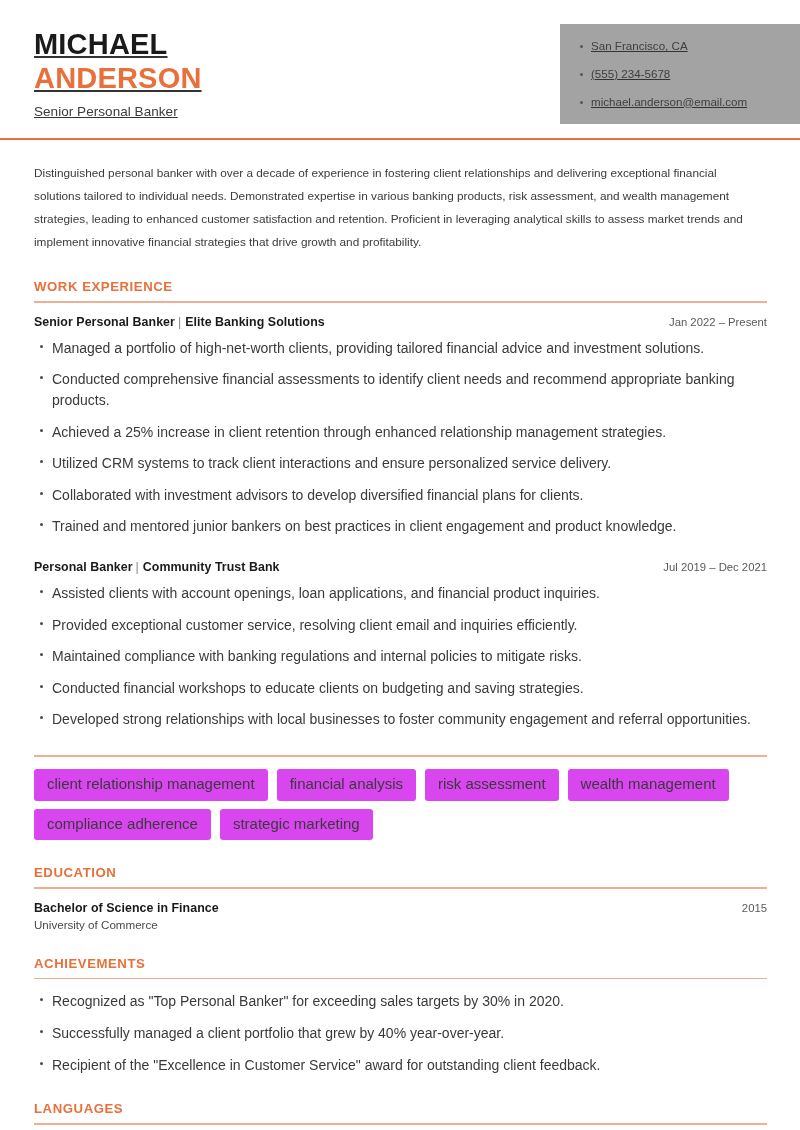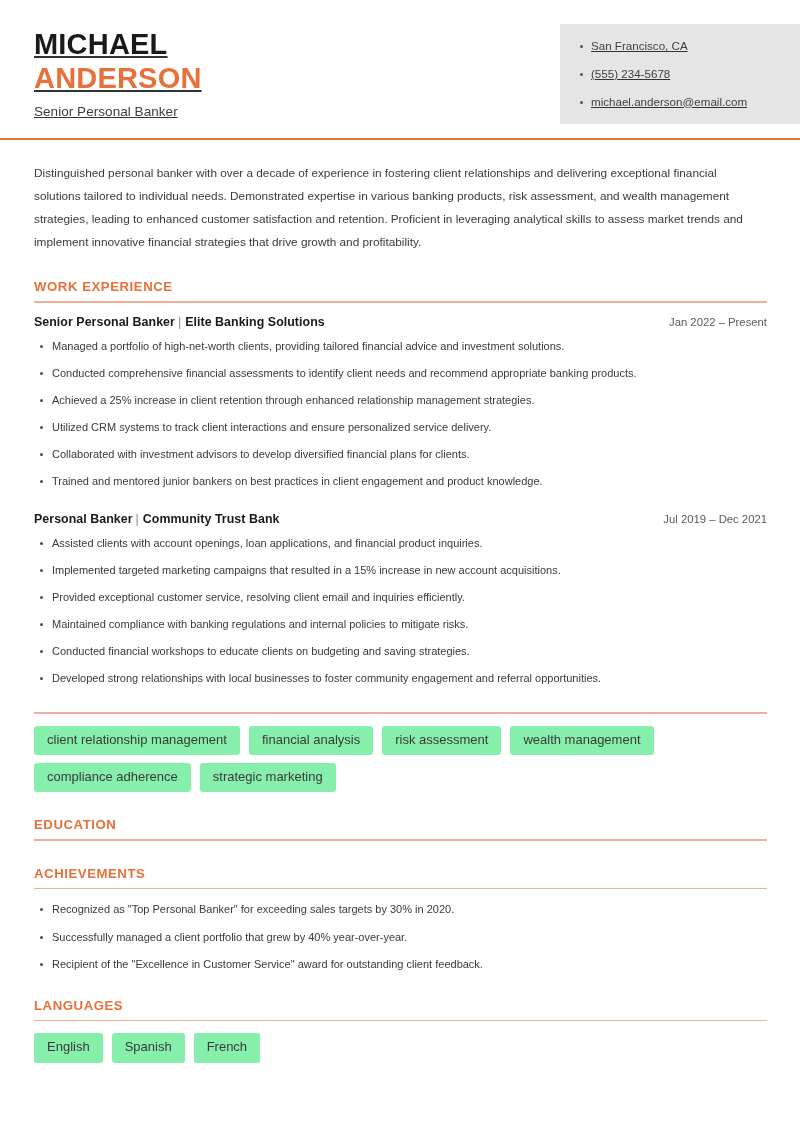--- a/index.html
+++ b/index.html
@@ -54,21 +54,21 @@
 
   .job-title {
     margin-top: 9px;
     font-size: 13.5px;
     color: #3c3c3c;
     font-weight: normal;
     letter-spacing: 0.05px;
   }
 
   .contact-card {
-    background: #e5e5e5;
+    background: #a3a3a3;
     width: 240px;
     margin-right: 0;
     padding: 14px 0 14px 18px;
     box-sizing: border-box;
     align-self: flex-start;
     margin-top: 2px;
   }
   .contact-list {
     list-style: none;
     margin: 0;
@@ -164,21 +164,21 @@
     margin-top: 3px;
   }
 
   ul.bullets {
     list-style: none;
     margin: 9px 0 0 0;
     padding: 0;
   }
   ul.bullets li {
     position: relative;
-    font-size: 11px;
+    font-size: 14px;
     color: #3a3a3a;
     line-height: 1.5;
     padding-left: 18px;
     margin-bottom: 10.5px;
   }
   ul.bullets li:last-child { margin-bottom: 0; }
   ul.bullets li::before {
     content: "";
     position: absolute;
     left: 6px;
@@ -191,24 +191,24 @@
 
   .exp-block + .exp-block { margin-top: 23px; }
 
   .pill-row {
     display: flex;
     flex-wrap: wrap;
     gap: 8px 9px;
     margin-top: 2px;
   }
   .pill {
-    background: #86efac;
+    background: #d946ef;
     border-radius: 3px;
     padding: 7px 13px 8px 13px;
-    font-size: 13px;
+    font-size: 15px;
     color: #3a3a3a;
     line-height: 1.1;
     white-space: nowrap;
   }
 
   .achievements ul.bullets { margin-top: 2px; }
   .achievements ul.bullets li { margin-bottom: 11px; }
 </style>
 </head>
 <body>
@@ -267,21 +267,20 @@
 
       <div class="exp-block">
         <div class="entry-head">
           <div class="entry-title">
             <span>Personal Banker</span><span class="entry-sep">|</span><span>Community Trust Bank</span>
           </div>
           <div class="entry-date">Jul 2019 – Dec 2021</div>
         </div>
         <ul class="bullets">
           <li>Assisted clients with account openings, loan applications, and financial product inquiries.</li>
-          <li>Implemented targeted marketing campaigns that resulted in a 15% increase in new account acquisitions.</li>
           <li>Provided exceptional customer service, resolving client email and inquiries efficiently.</li>
           <li>Maintained compliance with banking regulations and internal policies to mitigate risks.</li>
           <li>Conducted financial workshops to educate clients on budgeting and saving strategies.</li>
           <li>Developed strong relationships with local businesses to foster community engagement and referral opportunities.</li>
         </ul>
       </div>
     </div>
 
     <div class="section">
       <div class="section-rule"></div>
@@ -291,20 +290,27 @@
         <span class="pill">risk assessment</span>
         <span class="pill">wealth management</span>
         <span class="pill">compliance adherence</span>
         <span class="pill">strategic marketing</span>
       </div>
     </div>
 
     <div class="section">
       <div class="section-title">EDUCATION</div>
       <div class="section-rule"></div>
+      <div class="entry">
+        <div class="entry-head">
+          <div class="entry-title">Bachelor of Science in Finance</div>
+          <div class="entry-date">2015</div>
+        </div>
+        <div class="entry-sub">University of Commerce</div>
+      </div>
     </div>
 
     <div class="section achievements">
       <div class="section-title">ACHIEVEMENTS</div>
       <div class="section-rule"></div>
       <ul class="bullets">
         <li>Recognized as "Top Personal Banker" for exceeding sales targets by 30% in 2020.</li>
         <li>Successfully managed a client portfolio that grew by 40% year-over-year.</li>
         <li>Recipient of the "Excellence in Customer Service" award for outstanding client feedback.</li>
       </ul>

